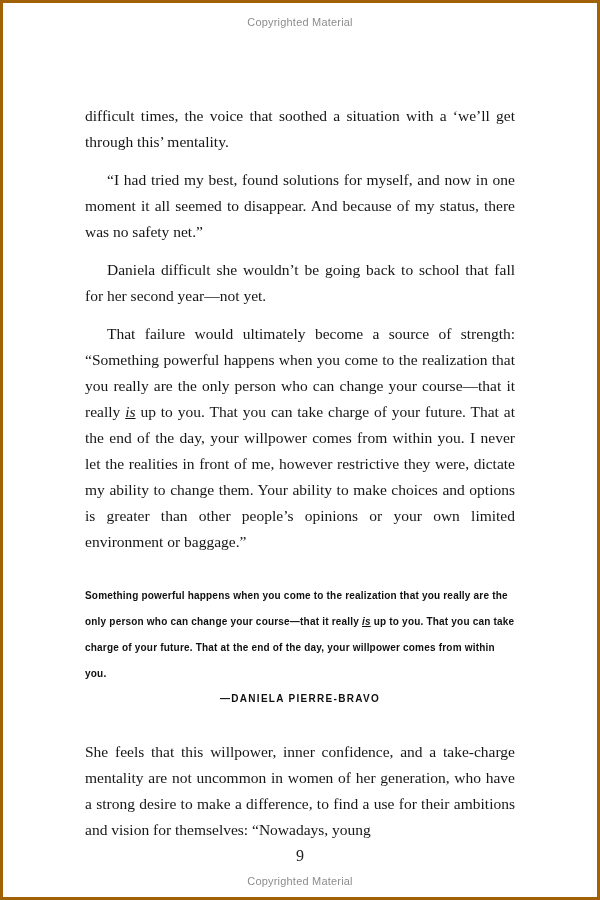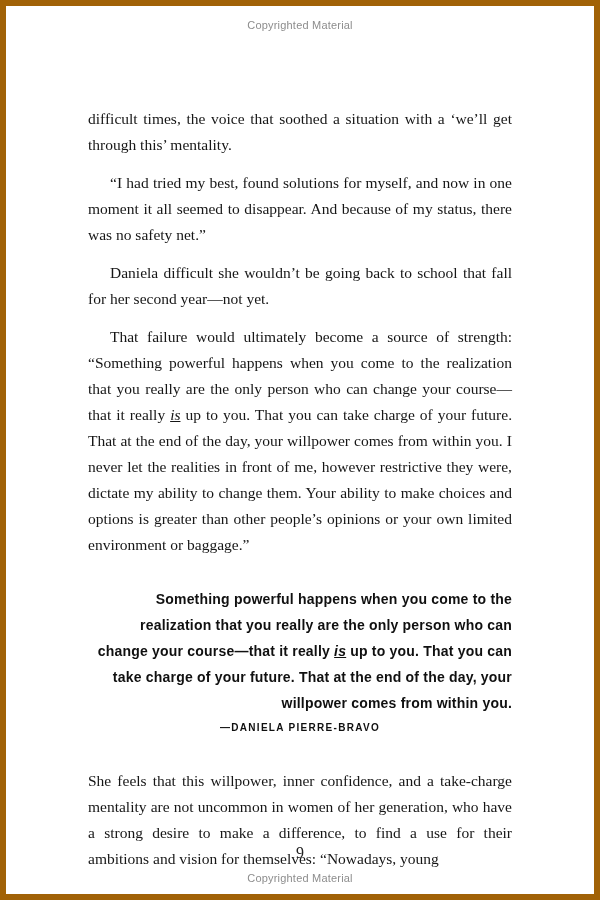--- a/index.html
+++ b/index.html
@@ -4,21 +4,21 @@
 <style>
   * { margin: 0; padding: 0; box-sizing: border-box; }
   html, body { background: #ffffff; }
   .page {
     width: 600px;
     height: 900px;
     margin: 0 auto;
     background: #ffffff;
     position: relative;
     font-family: "Liberation Serif", serif;
-    border: 6px solid #a16207;
+    border: 3px solid #a16207;
     overflow: hidden;
   }
   .copyright {
     position: absolute;
     left: 0; right: 0;
     text-align: center;
     font-family: "Liberation Sans", sans-serif;
     font-size: 11px;
     color: #8d8d8d;
     letter-spacing: 0.2px;
@@ -50,24 +50,24 @@
   .para.indent { text-indent: 22px; }
   .it { font-style: italic; text-decoration: underline; }
   .pullquote {
     margin: 28px 0 28px;
     text-align: center;
     font-family: "Liberation Sans", sans-serif;
     font-weight: bold;
     color: #101010;
   }
   .pq-text {
-    font-size: 14px;
+    font-size: 10px;
     line-height: 26px;
     letter-spacing: 0.2px;
-    text-align: right;
+    text-align: left;
   }
   .pq-attr {
     font-size: 10px;
     letter-spacing: 1.3px;
     line-height: 24px;
     margin-top: 0;
   }
   .page-number {
     position: absolute;
     bottom: 32px;

